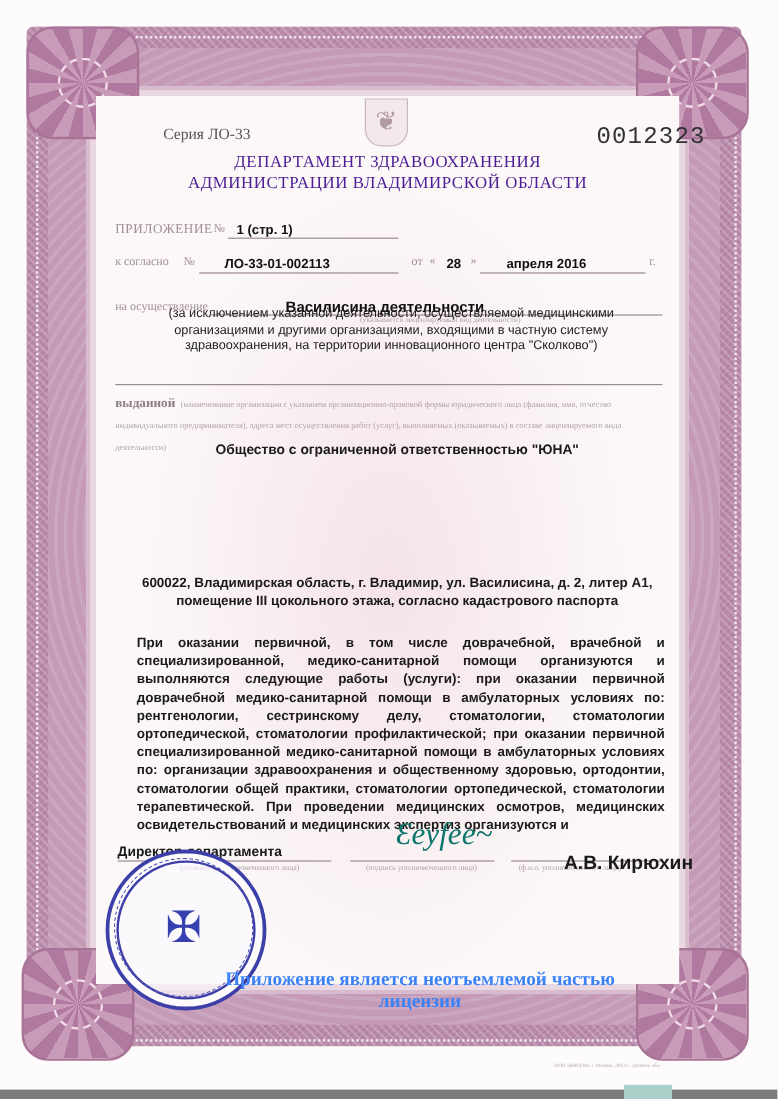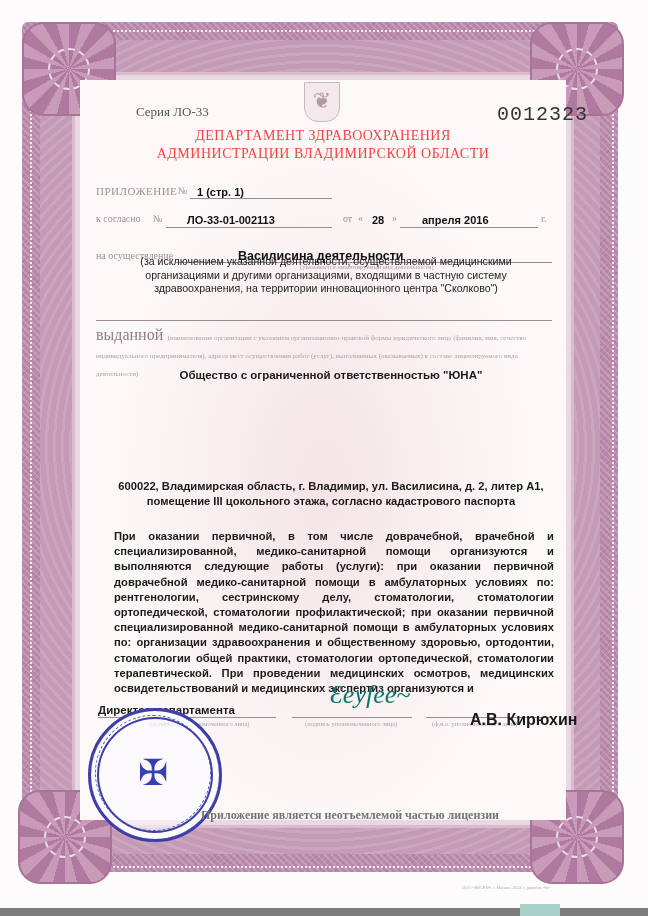--- a/index.html
+++ b/index.html
@@ -31,37 +31,37 @@
     border-radius:50%; border:2px dashed #f0dde9; }
   .c-tl { left:22px; top:22px; } .c-tr { left:530px; top:22px; }
   .c-bl { left:18px; top:790px; } .c-br { left:530px; top:790px; }
 
   .abs { position:absolute; }
   .serif { font-family:"Liberation Serif", serif; }
   .series { left:136px; top:104px; font-size:13px; color:#555; }
   .serial { left:497px; top:103px; font-size:20px; font-family:"Liberation Mono", monospace; color:#333; letter-spacing:1px; }
   .emblem { left:304px; top:82px; width:34px; height:38px; border:1px solid #c9b8c0;
     border-radius:0 0 14px 14px; background:#f3e9ec; text-align:center; font-size:22px; color:#b29aa5; line-height:36px; }
-  .dept { left:80px; width:486px; text-align:center; font-size:14px; color:#ef4444; letter-spacing:0.5px; }
+  .dept { left:80px; width:486px; text-align:center; font-size:14px; color:#4c1d95; letter-spacing:0.5px; }
   .dept1 { top:128px; } .dept2 { top:146px; }
 
   .lbl { font-size:10px; color:#a08e97; font-family:"Liberation Serif", serif; }
   .val { font-size:11px; font-weight:bold; color:#111; }
   .uline { position:absolute; height:1px; background:#9a8a93; }
 
   .center { left:80px; width:502px; text-align:center; }
   .body-text { left:114px; width:440px; font-size:11.2px; font-weight:bold; line-height:15.2px; text-align:justify; color:#1b1b1b; }
   .tiny { font-size:6.5px; color:#b1a1a9; font-family:"Liberation Serif", serif; line-height:9px; }
   .stamp { left:88px; top:708px; width:128px; height:128px; border-radius:50%;
     border:3px solid #3d3fa8; box-shadow: inset 0 0 0 6px #fdfbfb, inset 0 0 0 8px #3d3fa8;
     background:rgba(250,250,255,0.6); }
   .stamp-eagle { left:129px; top:748px; width:48px; height:50px; font-size:36px; color:#3640b0; text-align:center; line-height:50px; }
   .stamp-ring { left:95px; top:715px; width:114px; height:114px; border-radius:50%; border:1px dashed #5558b8; }
   .signature { left:330px; top:680px; font-size:26px; font-family:Liberation Serif, serif; font-style:italic; color:#0f766e; }
-  .footer-note { left:180px; top:808px; width:340px; text-align:center; font-size:12px; color:#737373; font-weight:bold; font-family:"Liberation Serif", serif; }
+  .footer-note { left:180px; top:808px; width:340px; text-align:center; font-size:16px; color:#3b82f6; font-weight:bold; font-family:"Liberation Serif", serif; }
   .print-info { left:462px; top:885px; font-size:4px; color:#b9a8b1; }
   .bottom-bar { left:0; top:908px; width:648px; height:8px; background:#7c7c7c; }
   .bottom-thumb { left:520px; top:904px; width:40px; height:12px; background:#a8d0c8; font-size:7px; color:#333; }
 </style>
 </head>
 <body>
 
 <div class="frame-outer"></div>
 <div class="frame-band"></div>
 <div class="frame-edge"></div>
@@ -96,21 +96,21 @@
 <div class="abs lbl" style="left:541px;top:213px;">г.</div>
 
 <div class="abs lbl" style="left:96px;top:250px;">на осуществление</div>
 <div class="uline" style="left:176px;top:262px;width:376px;"></div>
 <div class="abs val" style="left:238px;top:249px;font-size:12.5px;">Василисина деятельности</div>
 <div class="abs tiny" style="left:300px;top:262px;">(указывается лицензируемый вид деятельности)</div>
 <div class="abs" style="left:106px;top:255px;width:440px;text-align:center;font-size:10.6px;line-height:13.5px;color:#222;">(за исключением указанной деятельности, осуществляемой медицинскими организациями и другими организациями, входящими в частную систему здравоохранения, на территории инновационного центра "Сколково")</div>
 
 <div class="uline" style="left:96px;top:320px;width:456px;"></div>
 <div class="abs" style="left:96px;top:326px;width:458px;">
-  <span class="serif" style="font-size:16px;color:#8e7e87;">выданной</span>
+  <span class="serif" style="font-size:11px;color:#8e7e87;font-weight:bold;">выданной</span>
   <span class="tiny" style="font-size:7px;">(наименование организации с указанием организационно-правовой формы юридического лица (фамилия, имя, отчество индивидуального предпринимателя), адреса мест осуществления работ (услуг), выполняемых (оказываемых) в составе лицензируемого вида деятельности)</span>
 </div>
 <div class="abs center" style="top:369px;font-size:11.5px;font-weight:bold;">Общество с ограниченной ответственностью "ЮНА"</div>
 <div class="abs center" style="top:480px;font-size:11.2px;font-weight:bold;">600022, Владимирская область, г. Владимир, ул. Василисина, д. 2, литер А1,</div>
 <div class="abs center" style="top:495px;font-size:11.2px;font-weight:bold;">помещение III цокольного этажа, согласно кадастрового паспорта</div>
 
 <div class="abs body-text" style="top:529px;">При оказании первичной, в том числе доврачебной, врачебной и специализированной, медико-санитарной помощи организуются и выполняются следующие работы (услуги): при оказании первичной доврачебной медико-санитарной помощи в амбулаторных условиях по: рентгенологии, сестринскому делу, стоматологии, стоматологии ортопедической, стоматологии профилактической; при оказании первичной специализированной медико-санитарной помощи в амбулаторных условиях по: организации здравоохранения и общественному здоровью, ортодонтии, стоматологии общей практики, стоматологии ортопедической, стоматологии терапевтической. При проведении медицинских осмотров, медицинских освидетельствований и медицинских экспертиз организуются и</div>
 
 <div class="abs signature">Ɛeyfee~</div>
 <div class="abs" style="left:98px;top:704px;font-size:11.5px;font-weight:bold;">Директор департамента</div>

